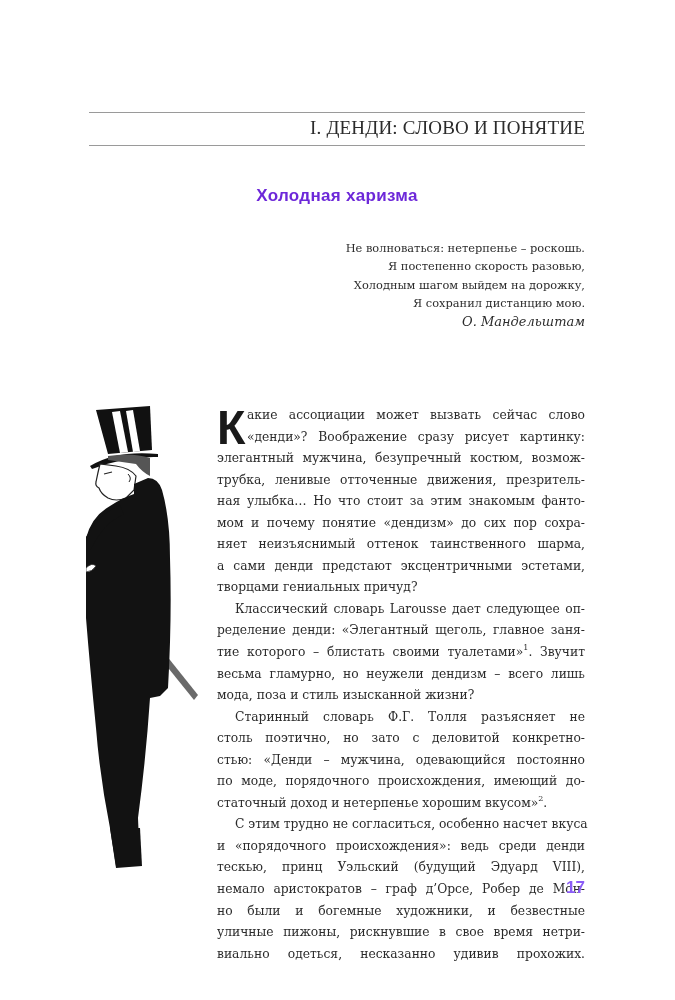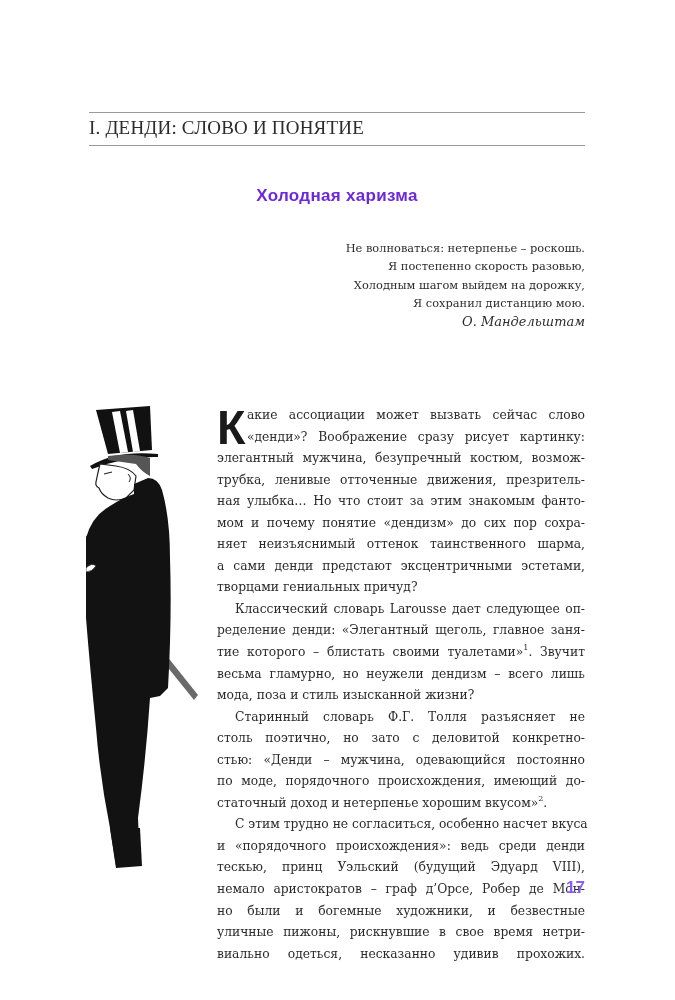--- a/index.html
+++ b/index.html
@@ -10,21 +10,21 @@
       color: #2a2a2a;
     }
     .rule {
       position: absolute; left: 89px; width: 496px; height: 0;
       border-top: 1.5px solid #9a9a9a;
     }
     .rule.top { top: 112px; }
     .rule.bottom { top: 145px; }
     .chapter-title {
       position: absolute; left: 89px; width: 496px; top: 117px;
-      text-align: left; font-family: "Liberation Serif", serif;
+      text-align: right; font-family: "Liberation Serif", serif;
       font-size: 19px; letter-spacing: 0.2px; color: #2b2b2b;
     }
     .section-title {
       position: absolute; left: 89px; width: 496px; top: 186px;
       text-align: center; font-family: "Liberation Sans", sans-serif;
       font-weight: bold; font-size: 17px; letter-spacing: 0.3px; color: #6d28d9;
     }
     .epigraph {
       position: absolute; right: 90px; top: 239px; text-align: right;
       font-family: "DejaVu Serif", serif; font-size: 11.4px; line-height: 18.4px;

